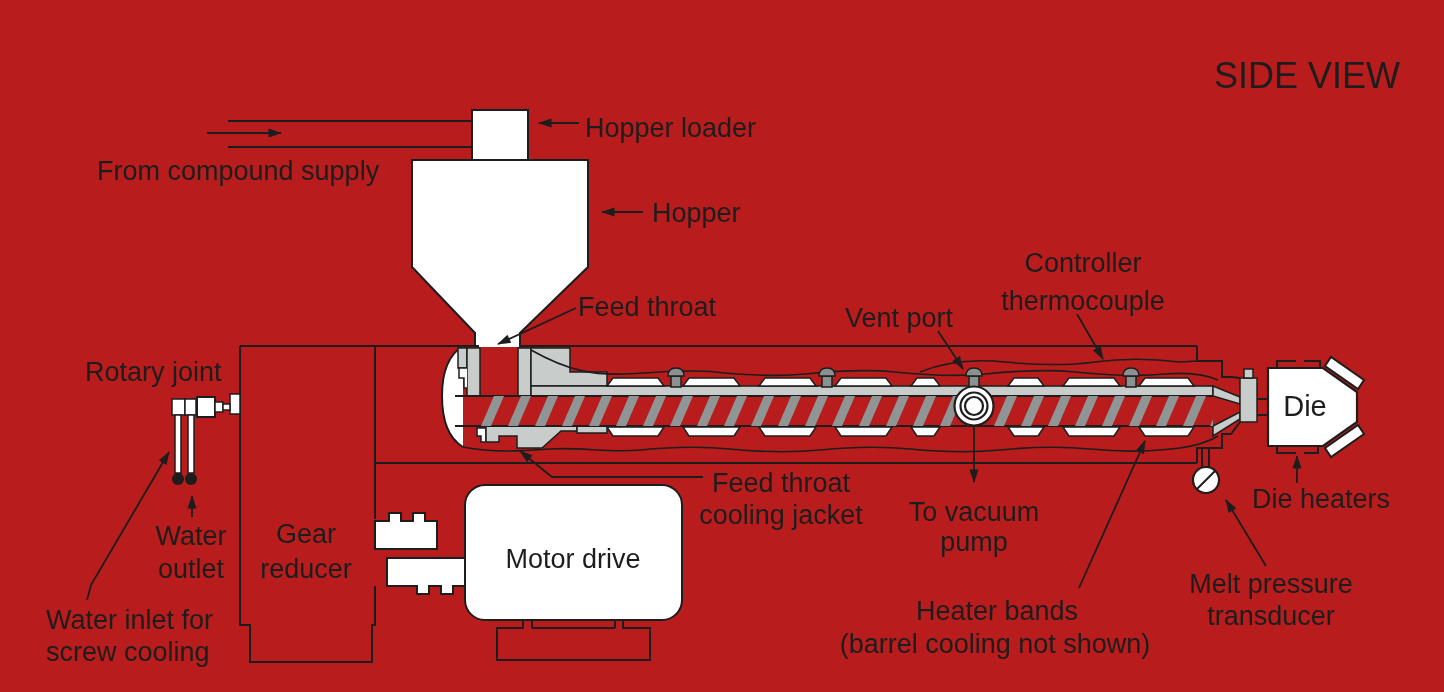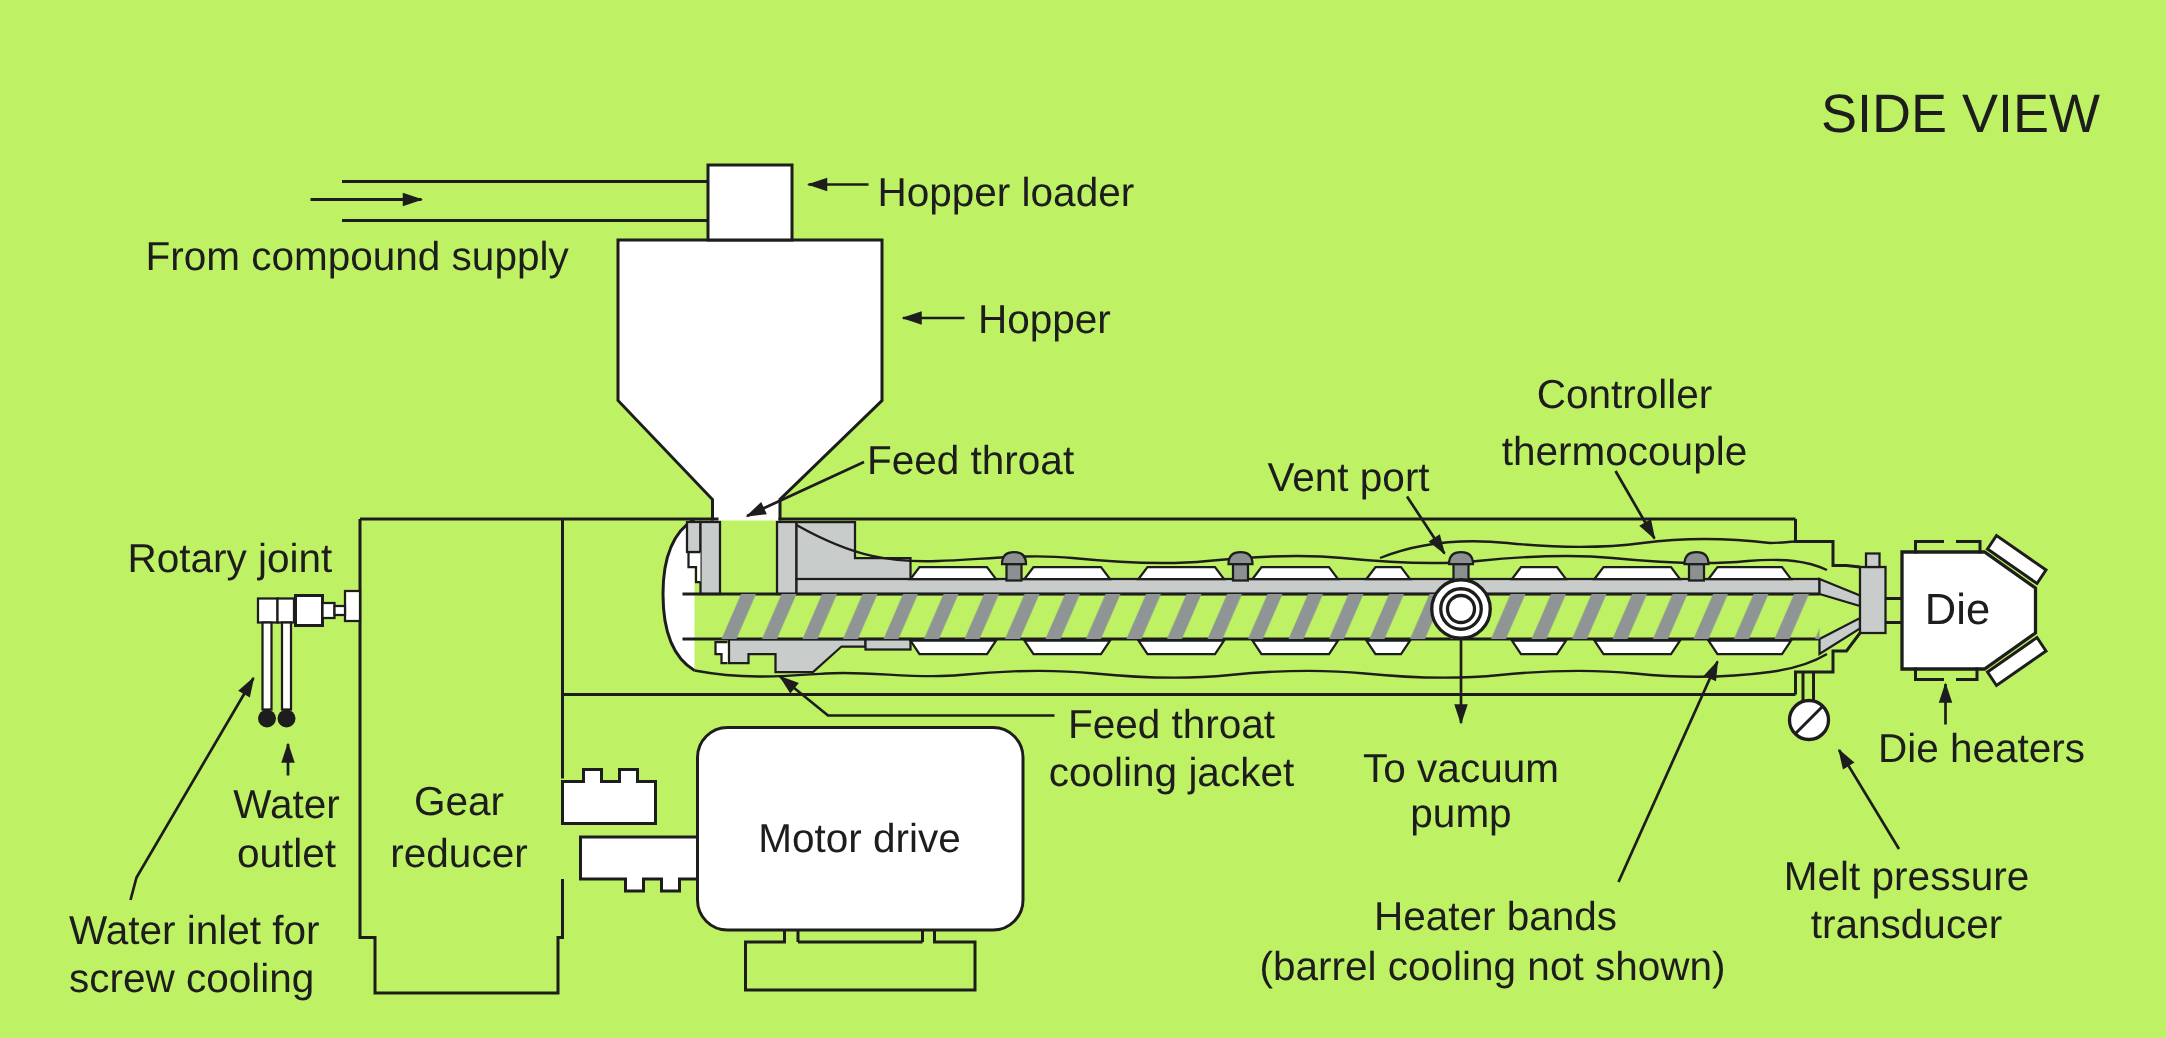--- a/index.html
+++ b/index.html
@@ -1,16 +1,16 @@
 <!DOCTYPE html>
 <html><head>
 <meta charset="utf-8">
 <style>
   html,body{margin:0;padding:0;background:#ffffff;}
-  #stage{position:relative;width:1444px;height:692px;background:#bef264;overflow:hidden;
+  #stage{position:relative;width:1444px;height:692px;background:#b91c1c;overflow:hidden;
          font-family:"Liberation Sans", sans-serif;}
   svg{display:block}
   text{fill:#1d1d1d;font-family:"Liberation Sans", sans-serif;font-size:27px;}
   .t-start{text-anchor:start}
   .t-mid{text-anchor:middle}
   .title{font-size:36px}
   .die{font-size:29px}
 </style>
 </head>
 <body>

